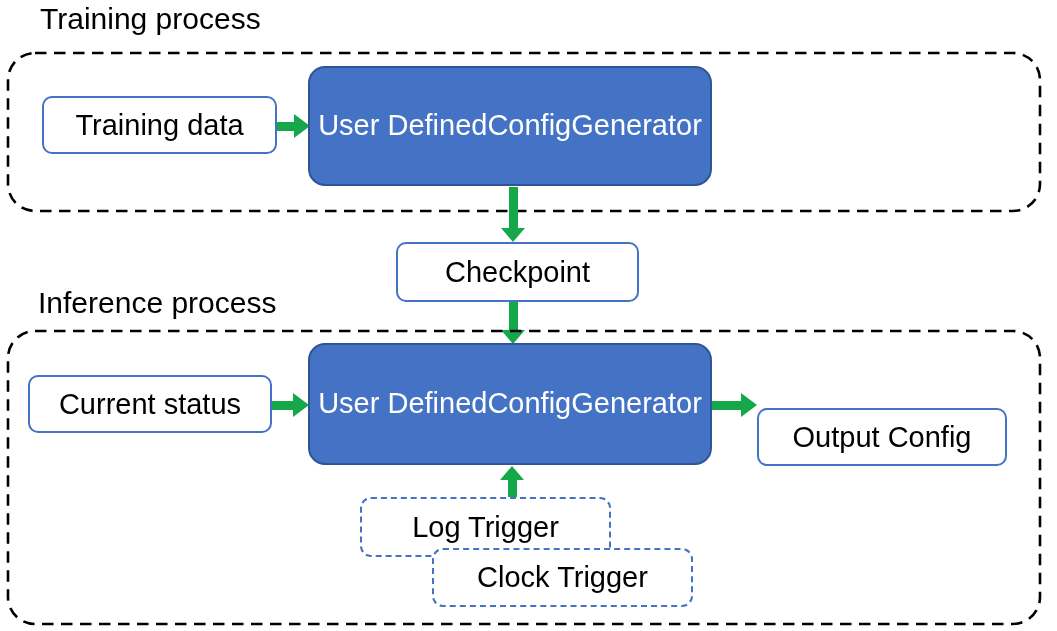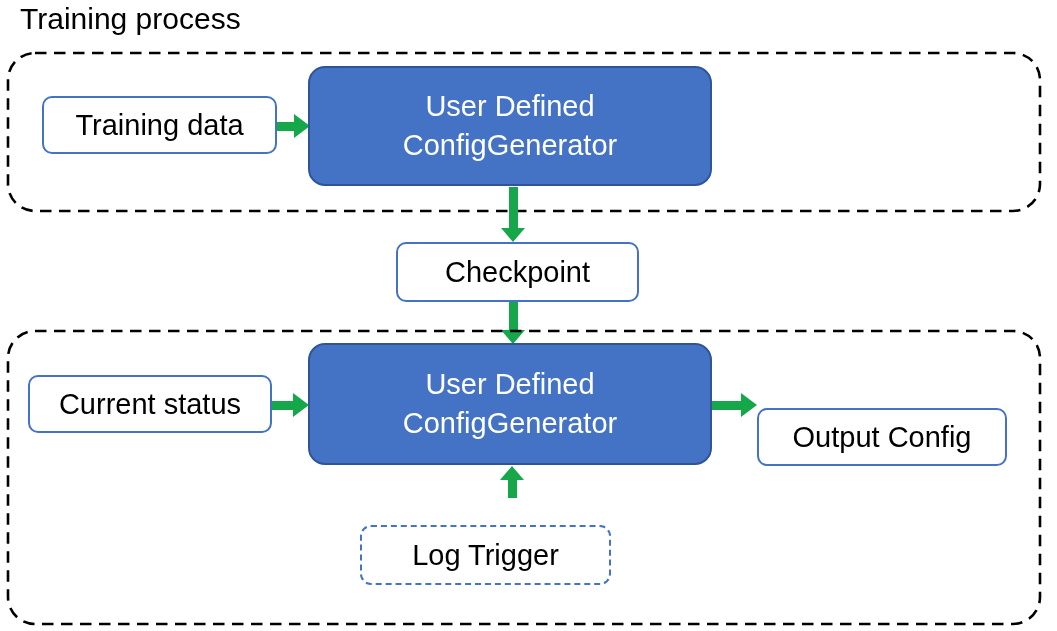--- a/index.html
+++ b/index.html
@@ -24,20 +24,21 @@
     overflow: hidden;
     color: var(--text_black);
   }
 
   .section-title {
     position: absolute;
     font-size: 30px;
     line-height: 1.1;
     color: var(--text_black);
     white-space: nowrap;
+    margin-left: 20px;
   }
 
   .dashed-frame { position: absolute; }
   .dashed-frame svg { display: block; }
 
   .label-box {
     position: absolute;
     background: var(--bg_white);
     border: 2px solid var(--light_box_border);
     border-radius: 10px;
@@ -48,21 +49,21 @@
     color: var(--text_black);
     white-space: nowrap;
   }
 
   .gen-box {
     position: absolute;
     background: var(--accent_blue);
     border: 2px solid var(--blue_box_border);
     border-radius: 17px;
     display: flex;
-    flex-direction: column;
+    flex-direction: row;
     align-items: center;
     justify-content: center;
     font-size: 29px;
     line-height: 1.35;
     color: var(--text_white);
     text-align: center;
   }
 
   .trigger-box {
     position: absolute;
@@ -147,20 +148,21 @@
 
   <div class="label-box" style="left:396px; top:242px; width:243px; height:60px;">
     <span>Checkpoint</span>
   </div>
 
   <div class="v-arrow" style="left:501px; top:302px; height:42px;">
     <div class="stem"></div>
     <div class="head"></div>
   </div>
 
+  <div class="section-title" style="left:18px; top:286px;">Inference process</div>
 
   <div class="dashed-frame" style="left:6px; top:329px;">
     <svg width="1036" height="297">
       <rect x="2" y="2" width="1032" height="293" rx="27" ry="27" fill="none" stroke="var(--dash_black)" stroke-width="2.6" stroke-dasharray="11.5 7.5"></rect>
     </svg>
   </div>
 
   <div class="label-box" style="left:28px; top:375px; width:244px; height:58px;text-align:right;">
     <span>Current status</span>
   </div>
@@ -182,18 +184,21 @@
 
   <div class="label-box" style="left:757px; top:375px; width:250px; height:58px;margin-top:33px;">
     <span>Output Config</span>
   </div>
 
   <div class="v-arrow up" style="left:500px; top:466px; height:32px;">
     <div class="head"></div>
     <div class="stem"></div>
   </div>
 
-  <div class="trigger-box" style="left:360px; top:525px; width:251px; height:60px; z-index:1;">
+  <div class="trigger-box" style="left:360px; top:497px; width:251px; height:60px; z-index:1;">
     <span>Log Trigger</span>
   </div>
 
+  <div class="trigger-box" style="left:432px; top:548px; width:261px; height:59px; z-index:2;">
+    <span>Clock Trigger</span>
+  </div>
 
 </div>
 
 </body></html>

